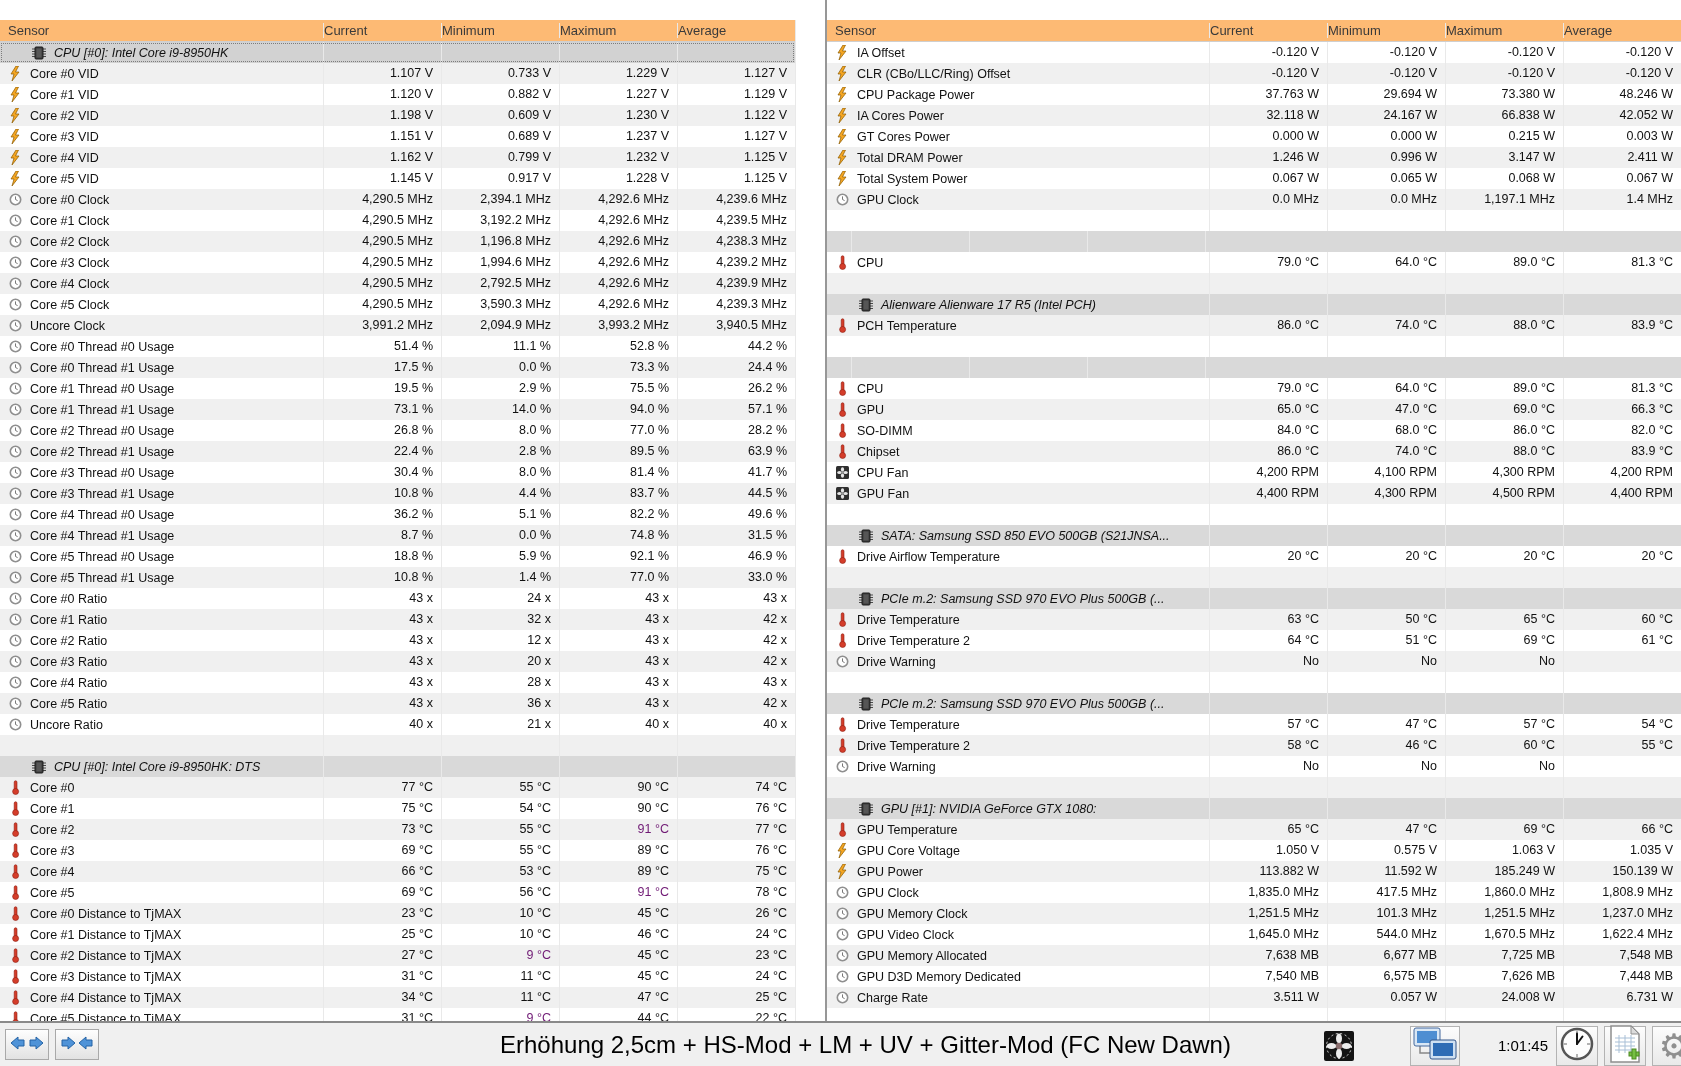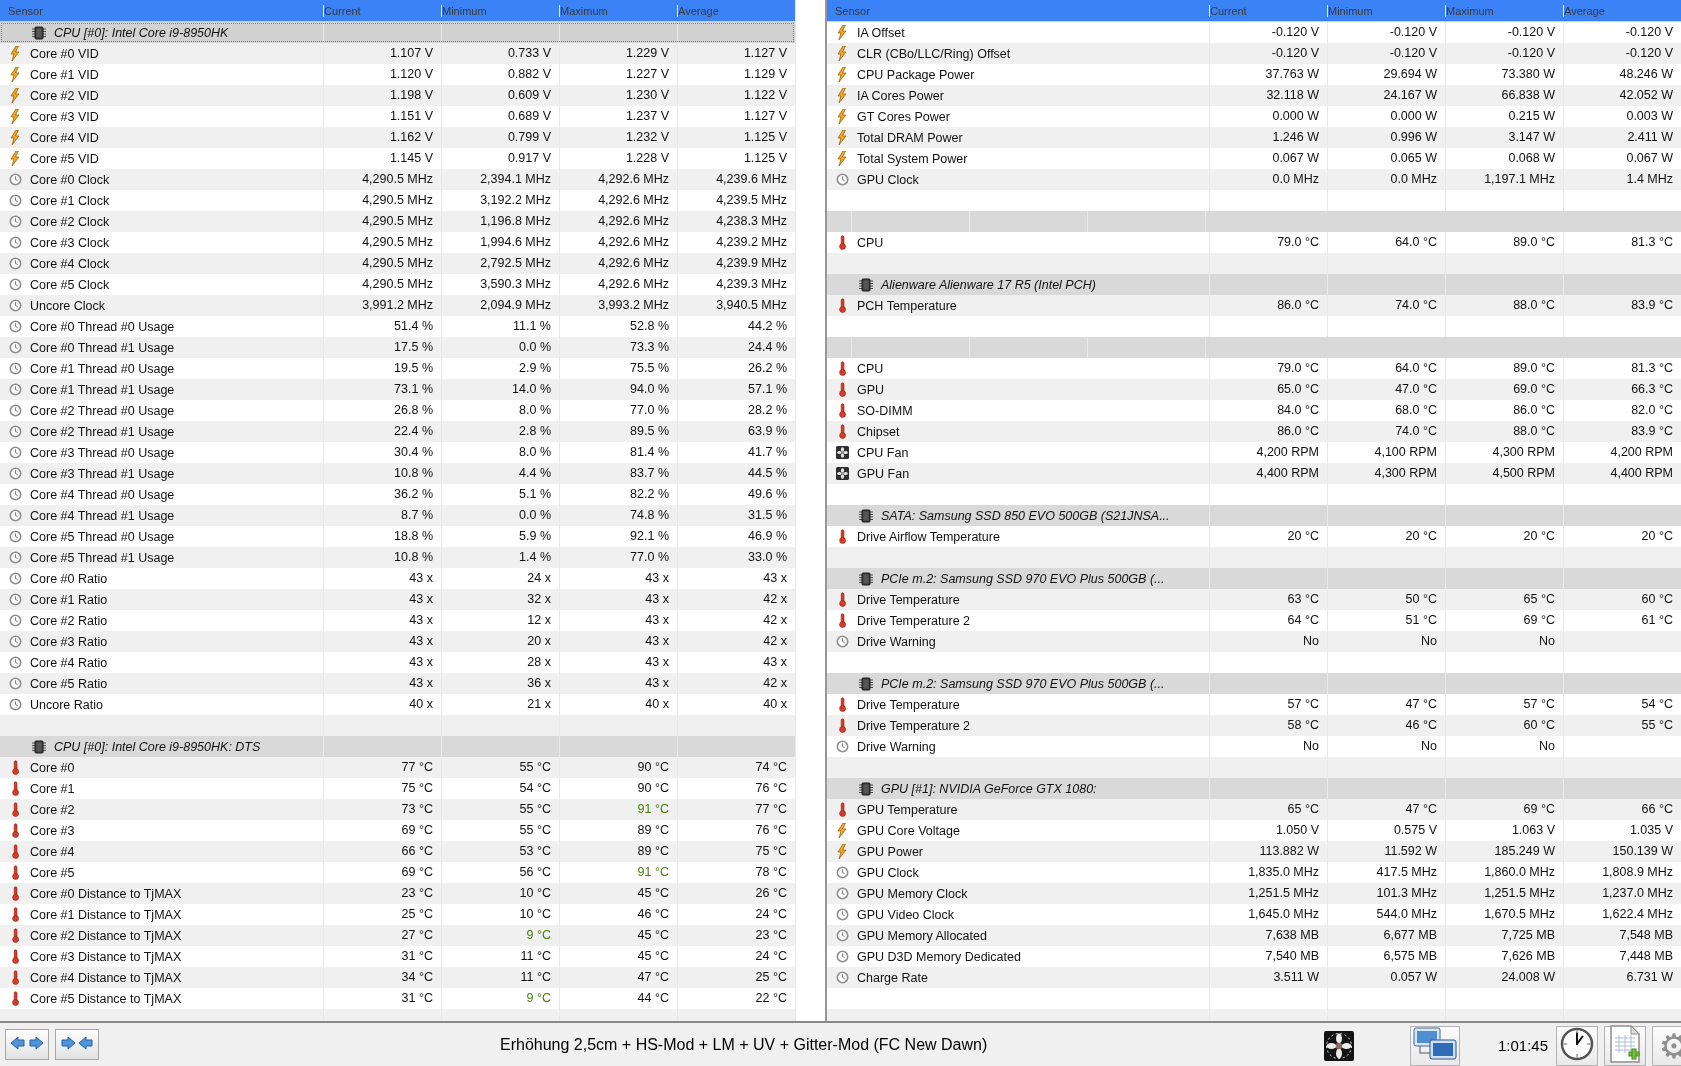--- a/index.html
+++ b/index.html
@@ -4,46 +4,46 @@
 <style>
   html,body{margin:0;padding:0;background:#c8c8c8;}
   .app{position:relative;width:1681px;height:1066px;background:#ffffff;
        font-family:"Liberation Sans",sans-serif;overflow:hidden;display:flex;flex-direction:column;}
   .tables{height:1021px;display:flex;background:#fff;}
   .panel{position:relative;overflow:hidden;box-sizing:border-box;}
   .panel.left{width:827px;border-right:2px solid #979797;background:#fff;}
   .panel.right{flex:1;background:#fff;}
   .tbl{height:100%;}
   .panel.left .tbl{width:796px;border-right:1px solid #e9e9e9;box-sizing:border-box;}
-  .thead{display:flex;height:22px;align-items:center;color:#3a3a3a;font-size:11px;
-         border-bottom:1px solid #cfcfcf;box-sizing:border-box;background:#3b82f6;}
+  .thead{display:flex;height:22px;align-items:center;color:#3a3a3a;font-size:13px;
+         border-bottom:1px solid #cfcfcf;box-sizing:border-box;background:#fdba74;margin-top:20px;}
   .th-label{flex:1;padding-left:8px;white-space:nowrap;overflow:hidden;}
   .th-num{width:118px;padding-right:8px;border-left:1px solid #e9e9e9;
           box-sizing:border-box;white-space:nowrap;}
   .tbody{}
   .row{display:flex;height:21px;align-items:stretch;font-size:12.5px;color:#111;}
   .tbody .row:nth-child(even){background:#f0f0f0;}
   .tbody .row.section{background:#d9d9d9;font-style:italic;padding-left:24px;}
   .tbody .row.sel{background:#d2d2d2;outline:1px dotted #7c7c7c;outline-offset:-2px;}
   .c-label{flex:1;display:flex;align-items:center;overflow:hidden;white-space:nowrap;}
   .icon{width:16px;margin-left:7px;display:inline-flex;justify-content:center;align-items:center;flex:none;}
   .lbl-text{margin-left:7px;}
   .c-num{width:118px;text-align:right;padding-right:8px;border-left:1px solid #e9e9e9;
          box-sizing:border-box;line-height:21px;white-space:nowrap;}
-  .c-num.red{color:#4d7c0f;}
+  .c-num.red{color:#701a75;}
   
   .statusbar{height:45px;background:#f0f0f0;border-top:2px solid #8a8a8a;
              position:relative;box-sizing:border-box;overflow:hidden;flex:none;}
   .nav-btn{position:absolute;top:6px;width:44px;height:31px;box-sizing:border-box;
            background:linear-gradient(#fefefe,#e2e2e2);border:1px solid #a9a9a9;
            display:flex;align-items:center;justify-content:center;cursor:pointer;}
   .nav-btn.apart{left:5px;}
   .nav-btn.together{left:55px;}
   .center-label{position:absolute;left:500px;top:0;height:43px;line-height:43px;
-                font-size:16px;color:#000;white-space:nowrap;}
+                font-size:24px;color:#000;white-space:nowrap;}
   .bar-fan{position:absolute;left:1324px;top:8px;width:30px;height:30px;cursor:pointer;}
   .tool-btn{position:absolute;top:3px;width:42px;height:40px;box-sizing:border-box;
             background:linear-gradient(#fcfcfc,#e9e9e9);border:1px solid #b3b3b3;
             display:flex;align-items:center;justify-content:center;cursor:pointer;}
   .btn-network{left:1410px;width:50px;}
   .btn-clock{left:1556px;}
   .btn-log{left:1604px;}
   .btn-gear{left:1652px;width:44px;font-size:34px;color:#8f8f8f;line-height:36px;}
   .bar-time{position:absolute;left:1462px;top:0;width:86px;text-align:right;
             line-height:45px;font-size:15px;color:#000;}

